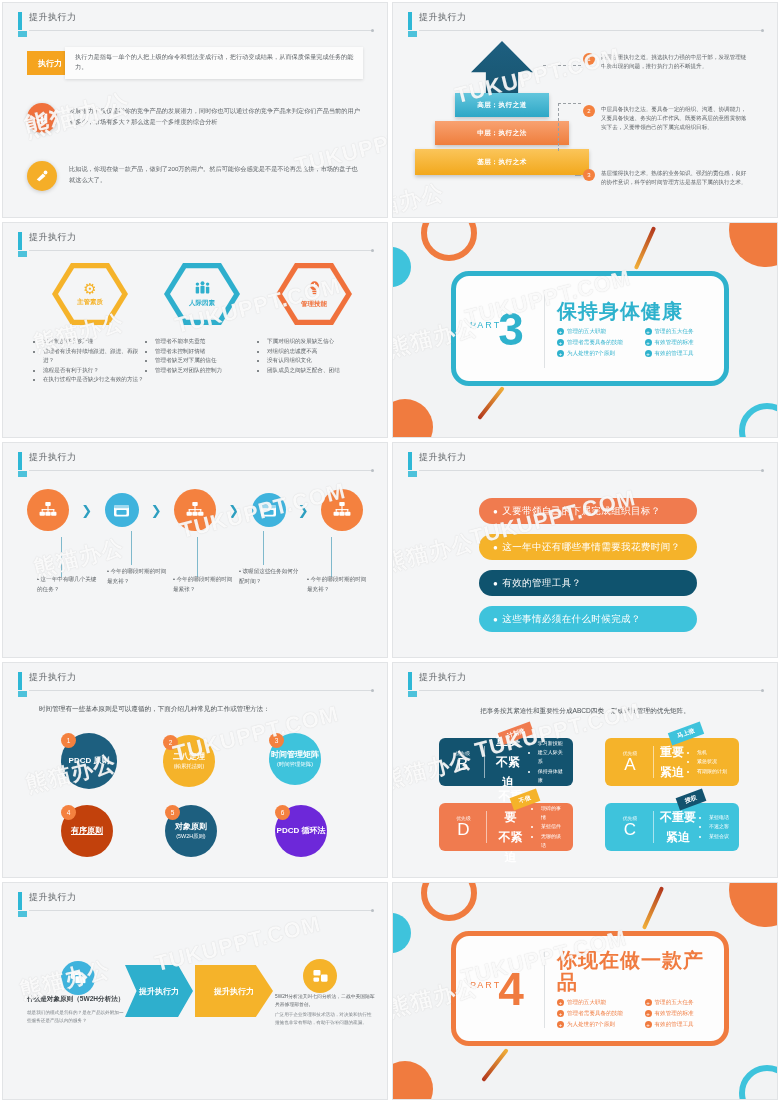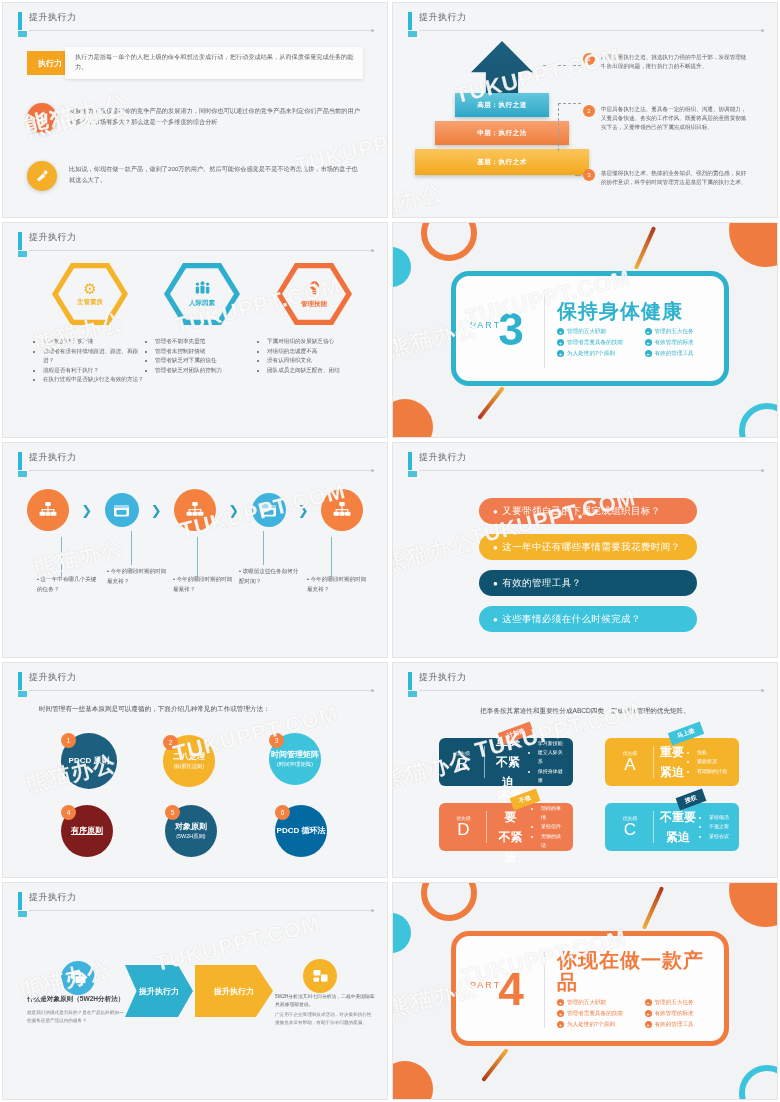--- a/index.html
+++ b/index.html
@@ -569,32 +569,32 @@
       <div class="t2">(帕累托法则)</div>
     </div>
     <div class="bnum" style="left:160px; top:72px;">2</div>
 
     <div class="bub" style="left:266px; top:70px;  width:52px; height:52px; background:#3ec3dc;">
       <div class="t1">时间管理矩阵</div>
       <div class="t2">(时间管理矩阵)</div>
     </div>
     <div class="bnum" style="left:266px; top:70px;">3</div>
 
-    <div class="bub" style="left:58px;  top:142px; width:52px; height:52px; background:#7f1d1d;text-decoration:underline;">
+    <div class="bub" style="left:58px;  top:142px; width:52px; height:52px; background:#c2410c;text-decoration:underline;">
       <div class="t1">有序原则</div>
     </div>
     <div class="bnum" style="left:58px; top:142px;">4</div>
 
     <div class="bub" style="left:162px; top:142px; width:52px; height:52px; background:#1d5f7f;">
       <div class="t1">对象原则</div>
       <div class="t2">(5W2H原则)</div>
     </div>
     <div class="bnum" style="left:162px; top:142px;">5</div>
 
-    <div class="bub" style="left:272px; top:142px; width:52px; height:52px; background:#0369a1;">
+    <div class="bub" style="left:272px; top:142px; width:52px; height:52px; background:#6d28d9;">
       <div class="t1">PDCD
 循环法</div>
     </div>
     <div class="bnum" style="left:272px; top:142px;">6</div>
 
     <div class="wm">
       <span class="w2" style="left:22px; top:96px;">熊猫办公</span>
       <span class="w3" style="left:168px; top:58px;">TUKUPPT.COM</span>
     </div>
   </div>

